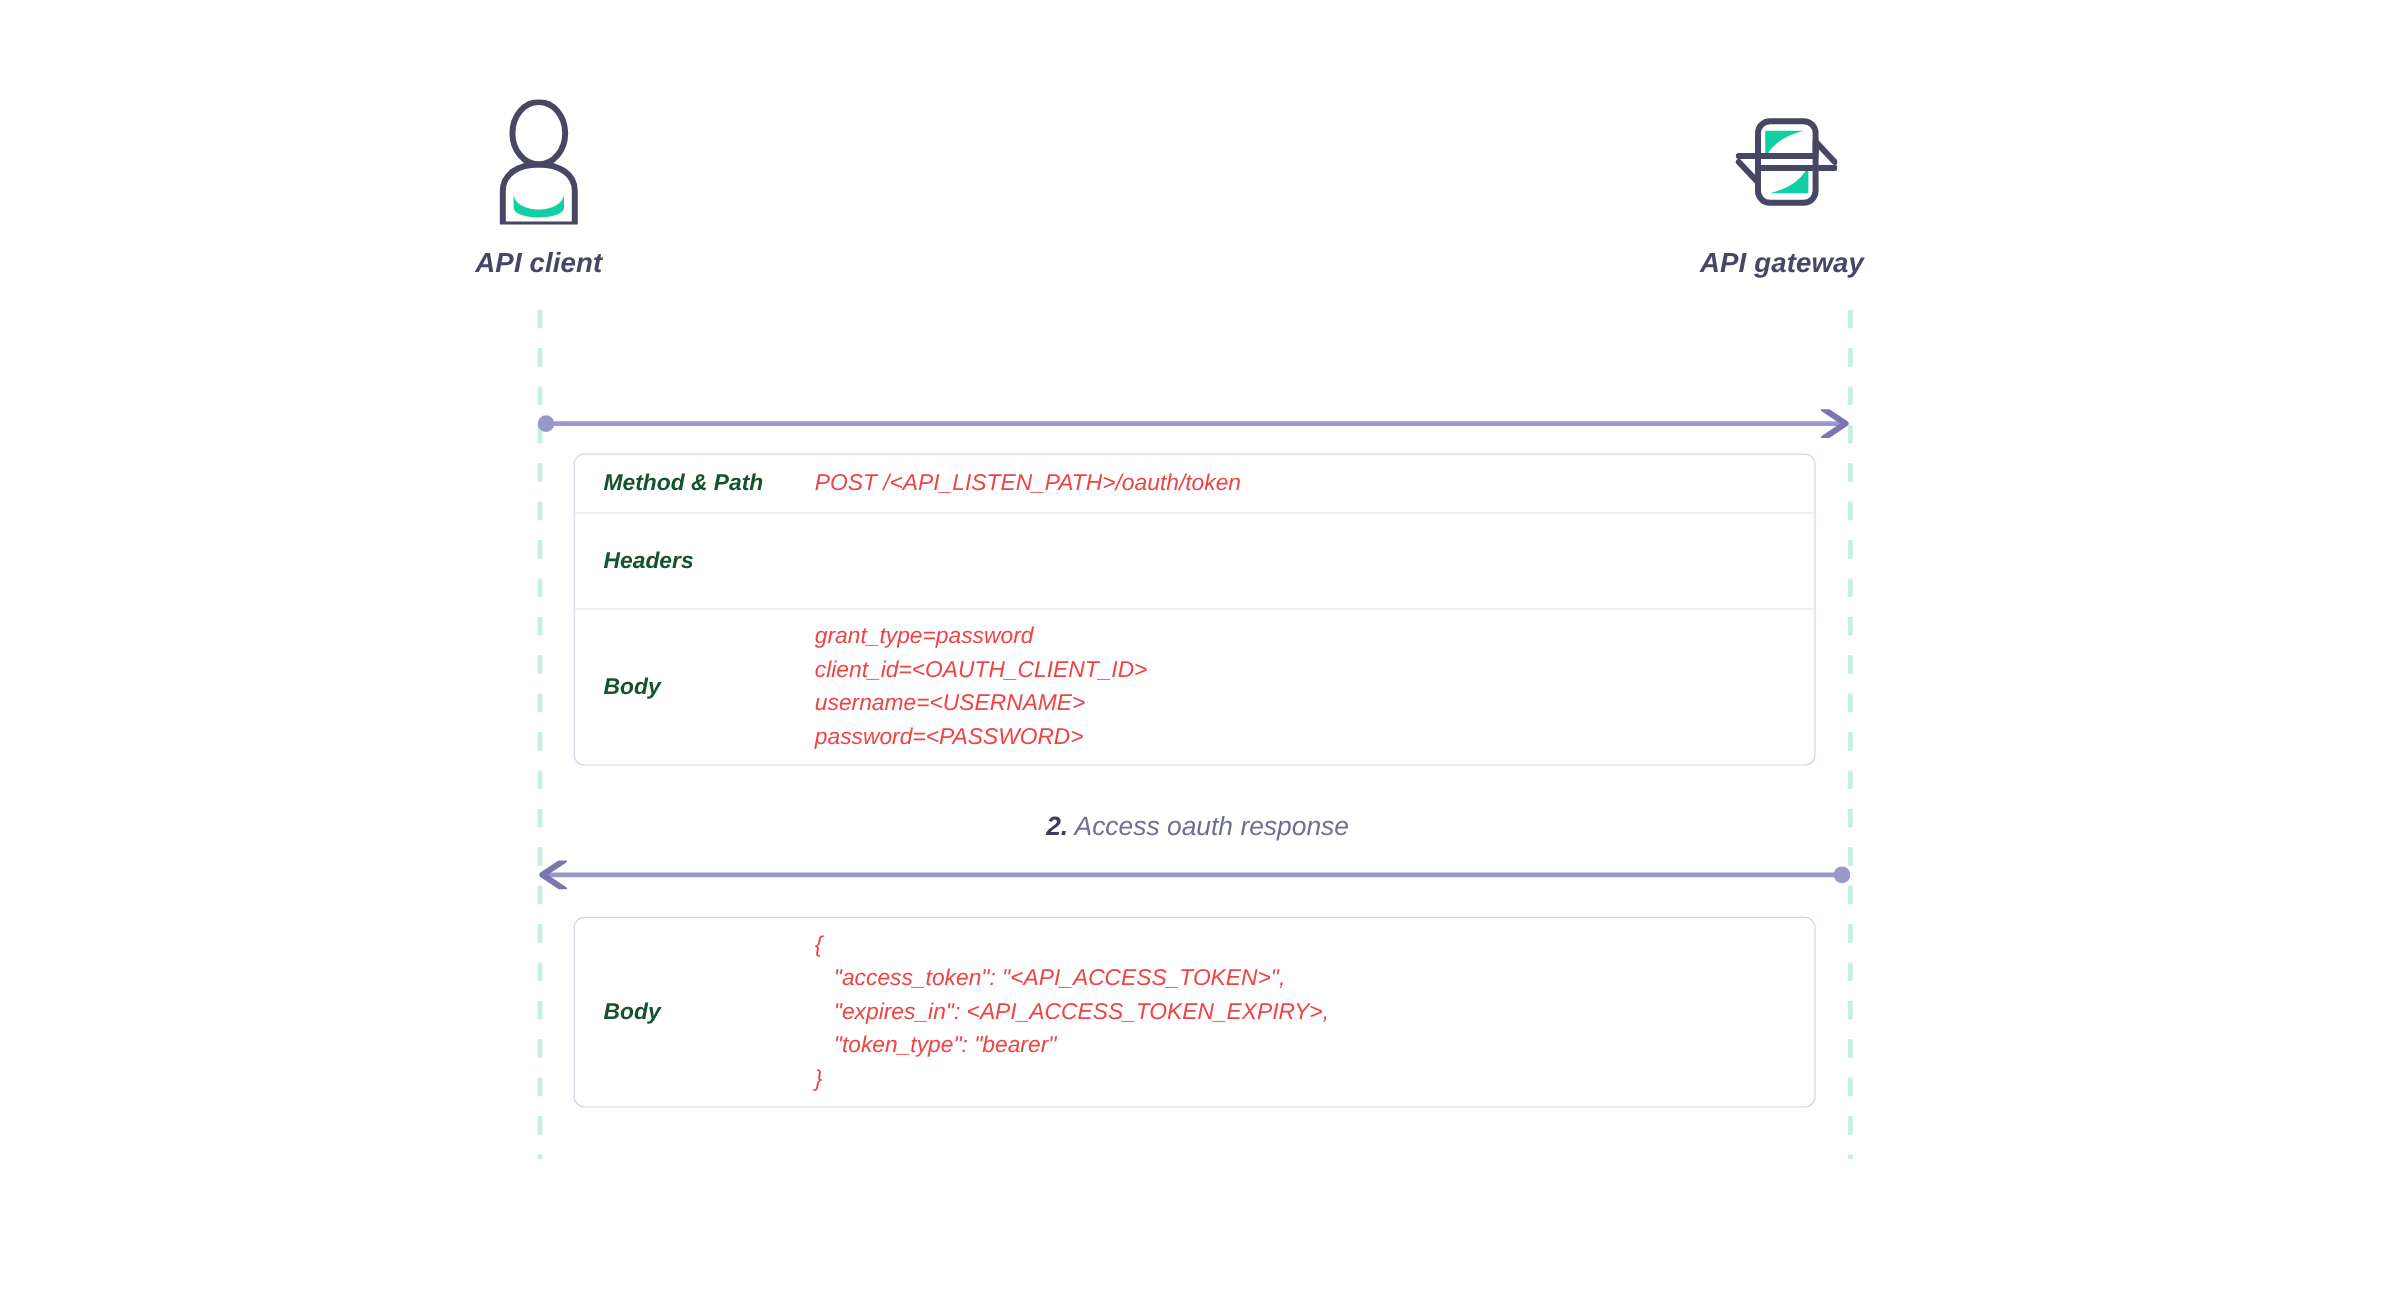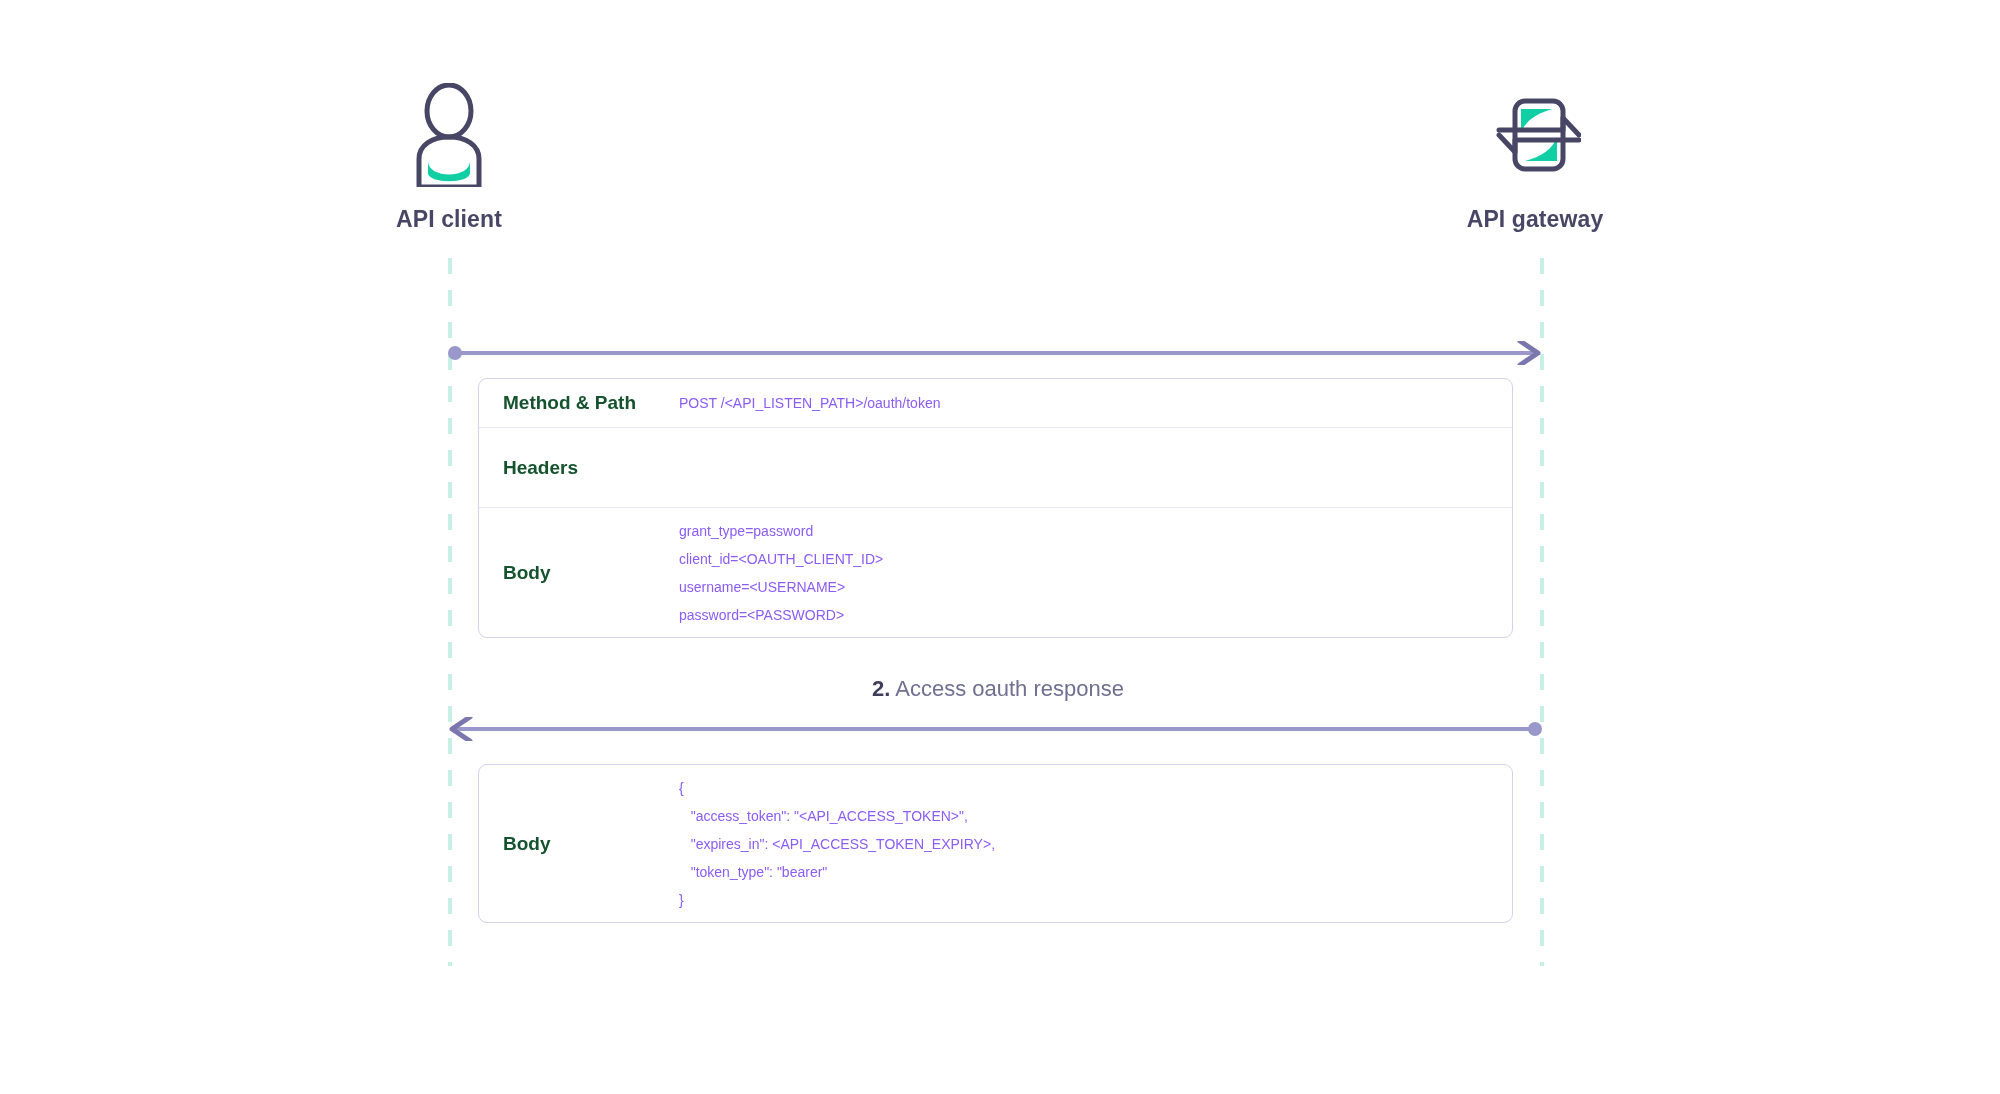--- a/index.html
+++ b/index.html
@@ -15,20 +15,21 @@
     overflow: hidden;
     position: relative;
     color: #4a4a66;
   }
 
   #canvas {
     position: absolute;
     left: 0; top: 0;
     width: 2000px;
     height: 814px;
+    font-style: italic;
   }
 
   
   .actor {
     position: absolute;
     width: 300px;
     text-align: center;
   }
   .actor .icon-wrap {
     height: 110px;
@@ -38,21 +39,21 @@
   }
   .actor .actor-label {
     font-size: 23px;
     font-weight: bold;
     color: #474765;
     letter-spacing: .1px;
     margin-top: 16px;
     white-space: nowrap;
   }
   #actor-client  { left: 299px;  top: 80px; }
-  #actor-gateway { left: 1385px; top: 80px; }
+  #actor-gateway { left: 1335px; top: 80px; }
 
   
   .lifeline {
     position: absolute;
     top: 258px;
     width: 4px;
     height: 708px;
     background-image: linear-gradient(
         to bottom,
         #c6f0e4 0px, #c6f0e4 16px,
@@ -115,22 +116,22 @@
   .detail-row .row-label {
     flex: 0 0 200px;
     padding-left: 24px;
     font-size: 19px;
     font-weight: bold;
     color: #14532d;
     box-sizing: border-box;
   }
   .detail-row .row-value {
     flex: 1 1 auto;
-    font-size: 14px;
-    color: #8b5cf6;
+    font-size: 19px;
+    color: #ef4444;
     line-height: 28px;
     padding-right: 20px;
     white-space: pre-wrap;
     box-sizing: border-box;
   }
   .detail-row.r-methodpath { height: 48px; }
   .detail-row.r-headers    { height: 80px; gap: 13px; }
   .detail-row.r-body       { height: 130px; }
   .detail-row.r-jsonbody   { height: 157px; }
 </style>

